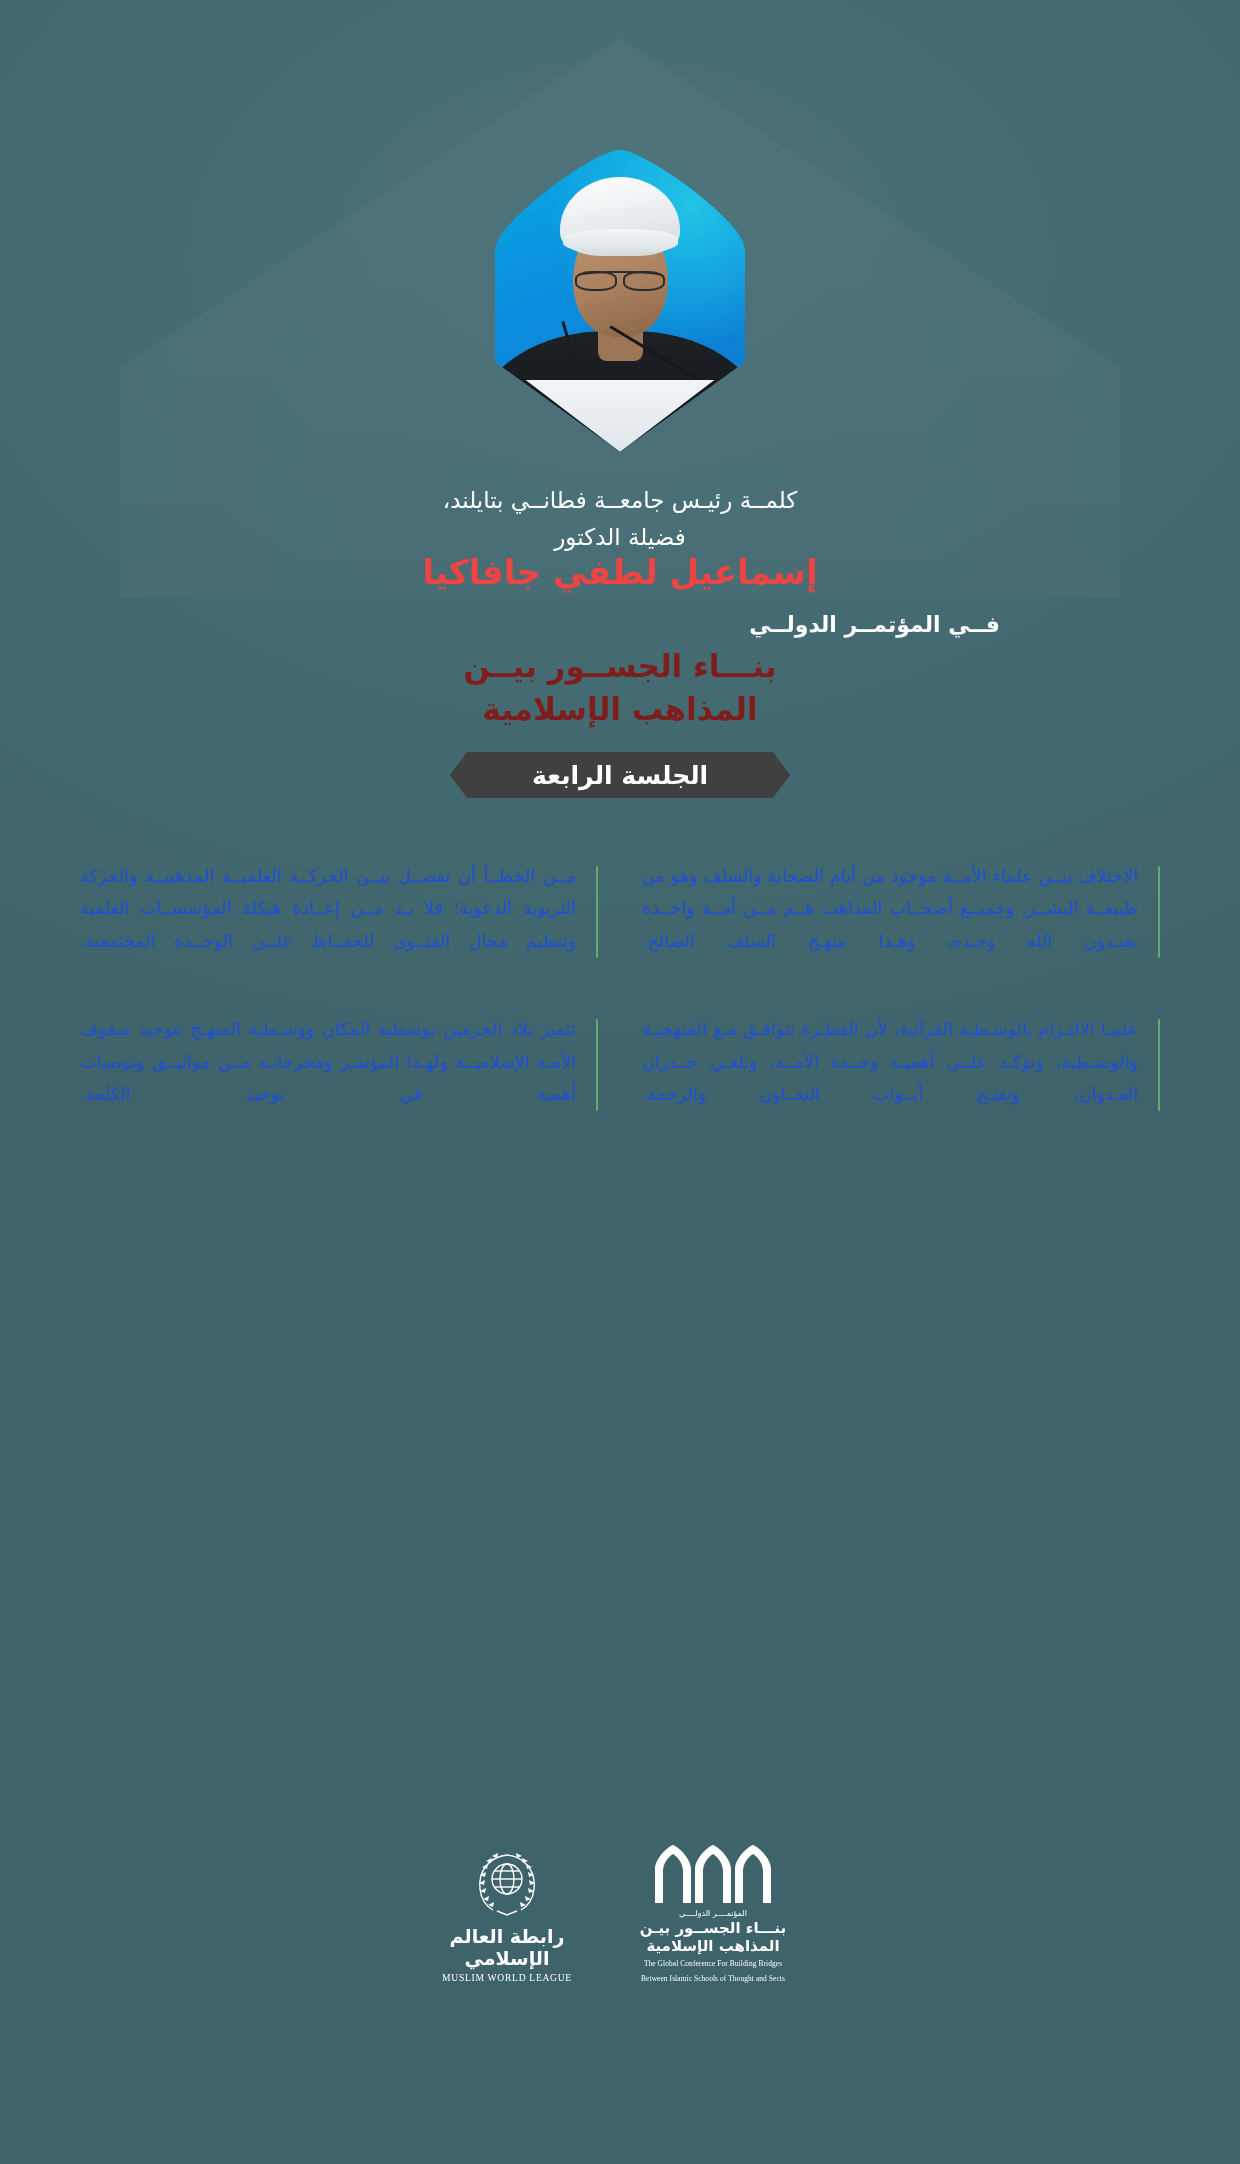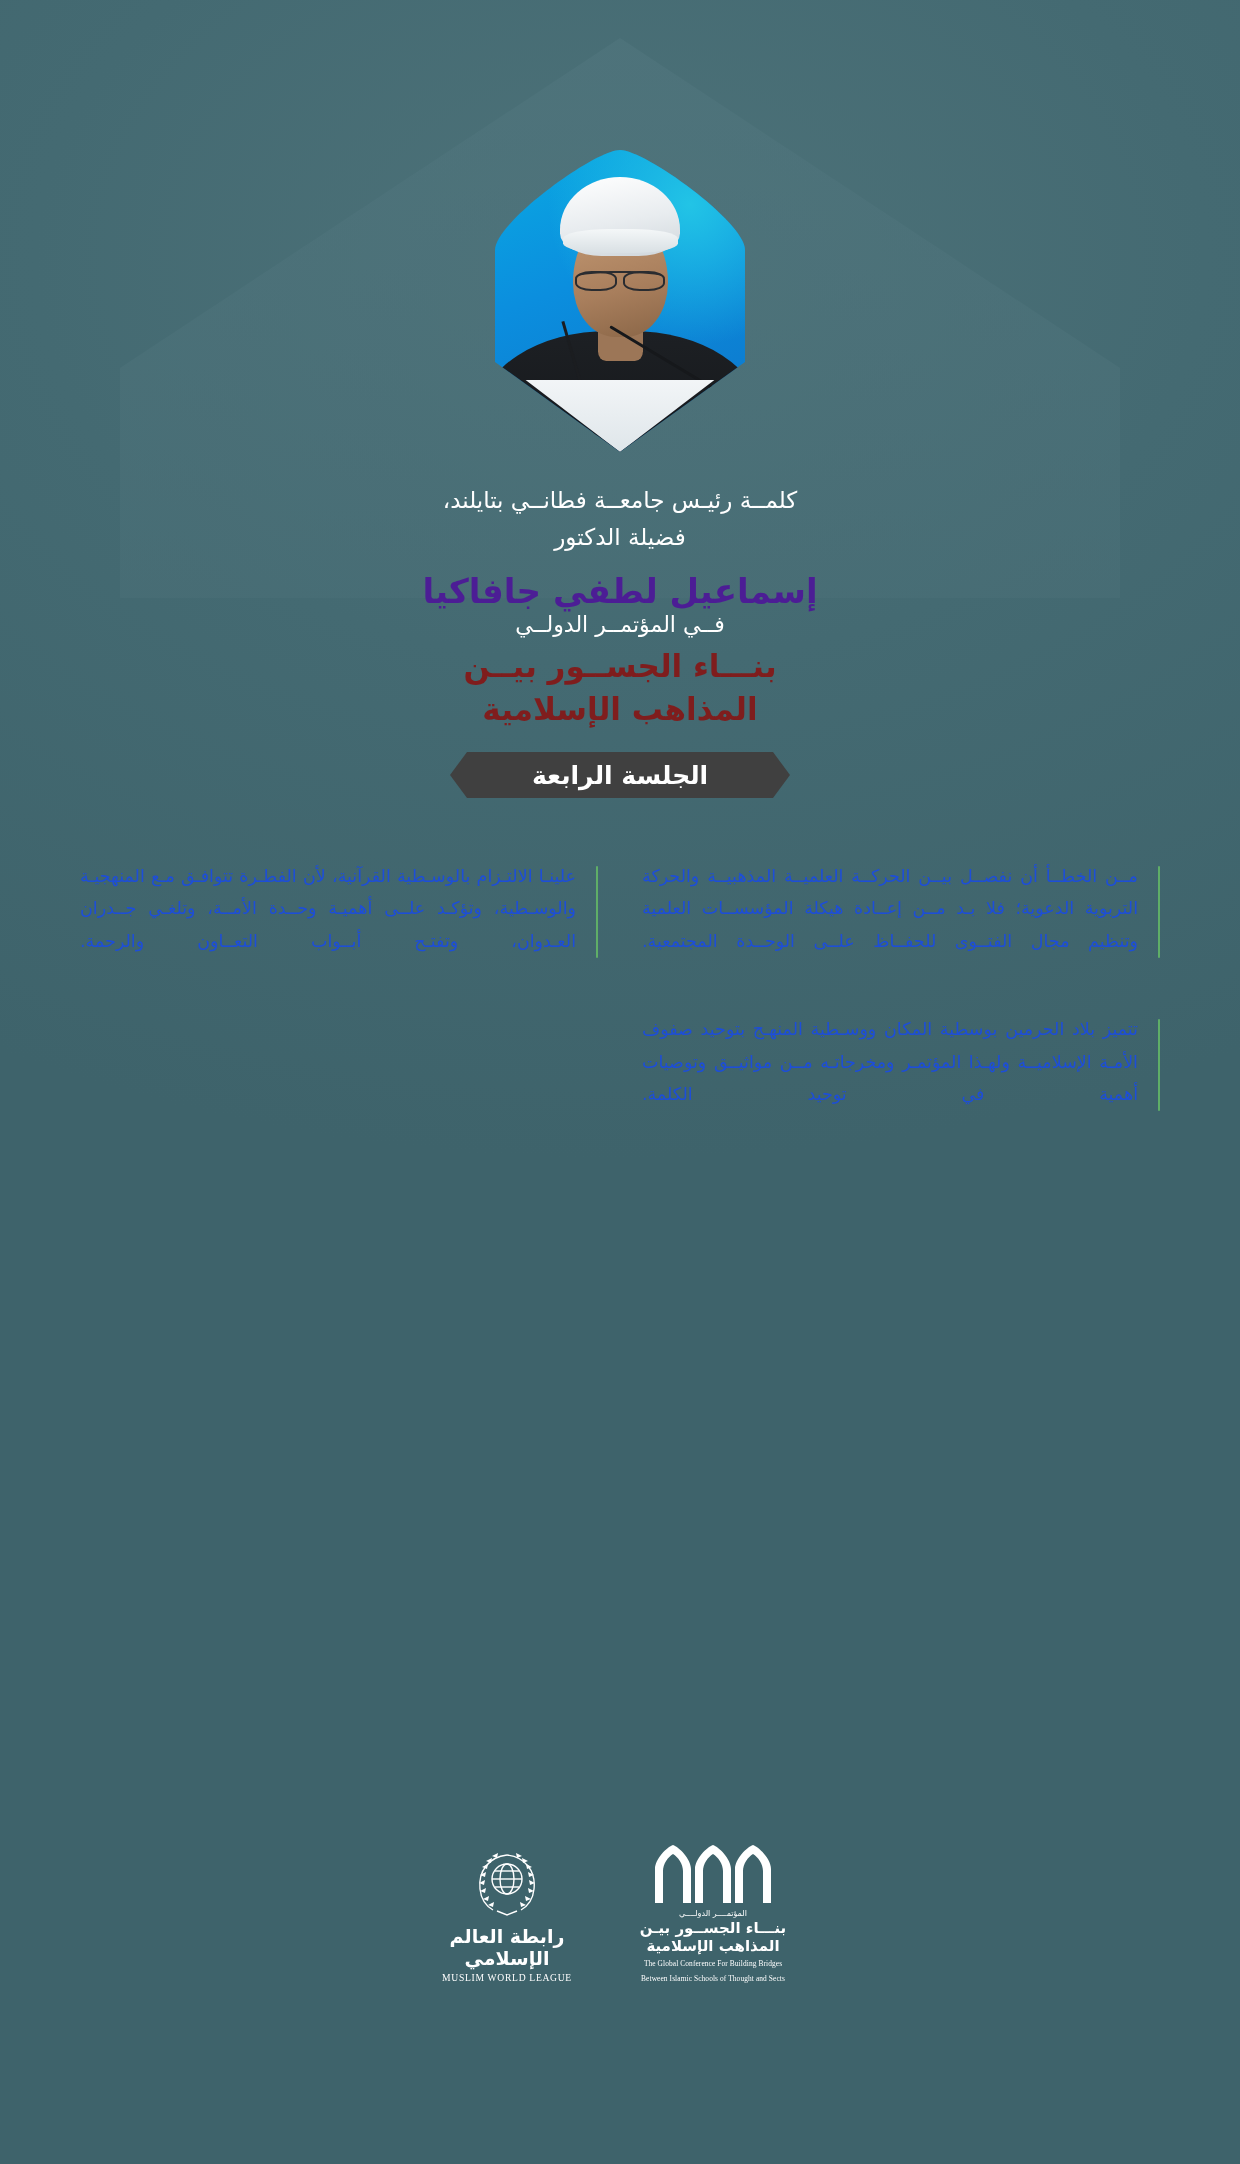--- a/index.html
+++ b/index.html
@@ -142,33 +142,32 @@
     color:#ffffff;
   }
   .speaker-name {
     position:absolute;
     left:50%; transform:translateX(-50%);
     top:552px;
     width:800px;
     text-align:center;
     font-size:34px;
     font-weight:bold;
-    color:#4c1d95;
+    color:#ef4444;
     letter-spacing:.5px;
-    margin-top:19px;
   }
   .conf-pre {
     position:absolute;
     left:50%; transform:translateX(-50%);
     top:612px;
     width:760px;
-    text-align:center;
     font-size:22px;
     color:#ffffff;
     letter-spacing:1px;
+    font-weight:bold;
   }
   .conf-title {
     position:absolute;
     left:50%; transform:translateX(-50%);
     top:645px;
     width:820px;
     text-align:center;
     font-size:31px;
     font-weight:bold;
     color:#7f1d1d;
@@ -295,20 +294,21 @@
 <div class="conf-title">
   <div>بنـــاء الجســور بيــن</div>
   <div>المذاهب الإسلامية</div>
 </div>
 
 <div class="session-badge">
   <span>الجلسة الرابعة</span>
 </div>
 
 <div class="quotes">
+  <div class="quote">الاختلاف بيــن علماء الأمــة موجود من أيام الصحابة والسلف وهو من طبيعــة البشــر، وجميــع أصحــاب المذاهب هــم مــن أمــة واحــدة يعبـدون الله وحـده، وهـذا منهـج السلف الصالح.</div>
   <div class="quote">مــن الخطــأ أن نفصــل بيــن الحركــة العلميــة المذهبيــة والحركة التربوية الدعوية؛ فلا بـد مــن إعــادة هيكلة المؤسســات العلمية وتنظيم مجال الفتــوى للحفــاظ علــى الوحــدة المجتمعية.</div>
   <div class="quote">علينـا الالتـزام بالوسـطية القرآنية، لأن الفطـرة تتوافـق مـع المنهجيـة والوسـطية، وتؤكـد علــى أهميـة وحــدة الأمــة، وتلغـي جــدران العـدوان، وتفتـح أبــواب التعــاون والرحمة.</div>
   <div class="quote">تتميز بلاد الحرمين بوسطية المكان ووسـطية المنهـج بتوحيد صفوف الأمـة الإسلاميــة ولهـذا المؤتمـر ومخرجاتـه مــن مواثيــق وتوصيات أهمية في توحيد الكلمة.</div>
 </div>
 
 <div class="footer">
 
   <div class="logo-conf">
     <svg class="arches" width="120" height="58" viewBox="0 0 120 58">
       <path fill="#ffffff" d="

